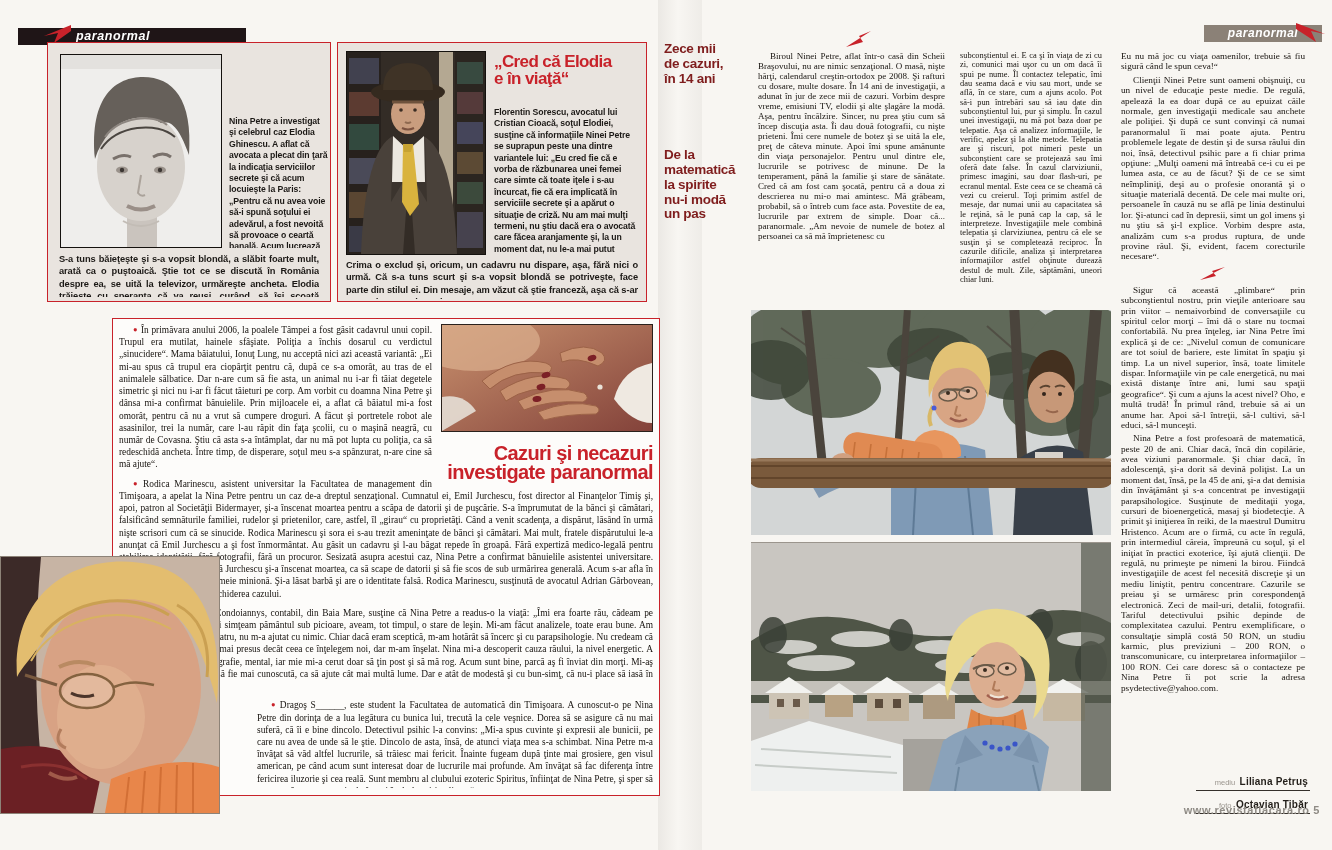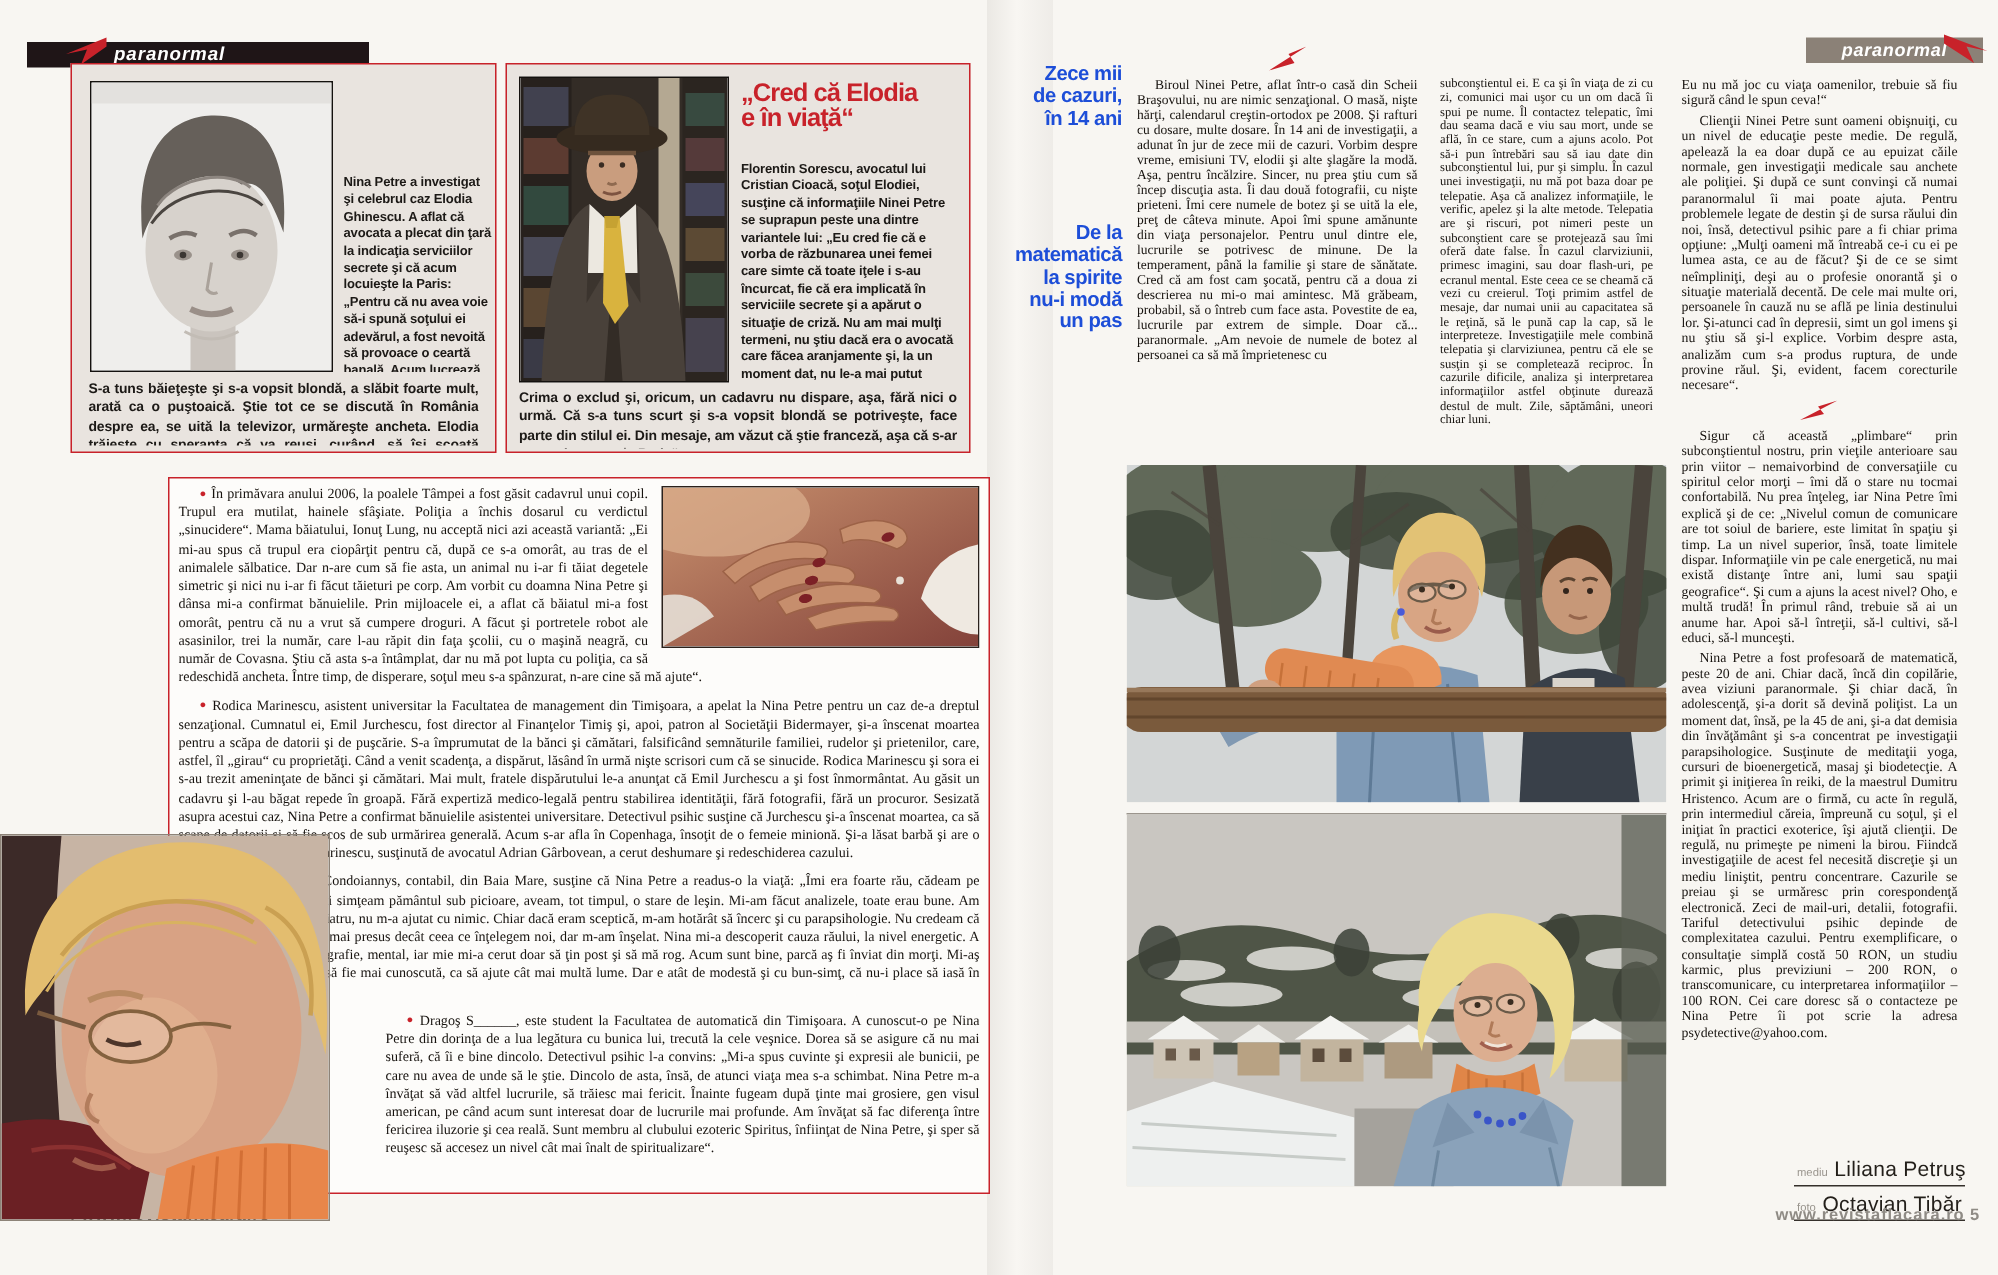--- a/index.html
+++ b/index.html
@@ -44,38 +44,38 @@
   .sidefloat{float:right;width:212px;margin:0 0 6px 9px}
   .hands{width:210px;height:106px;border:1px solid #2a211c;overflow:hidden}
   .headline{margin-top:12px;text-align:right;color:#c8222a;white-space:pre-line;
     font:bold 20px/0.97 "Liberation Sans",sans-serif;letter-spacing:-.6px}
   .bp{margin:0 0 7px;text-indent:14px}
   .bp.ml1{margin-left:48px}
   .bp.ml2{margin-left:138px}
   .blt::before{content:"●";color:#c8222a;font-size:7.5px;margin-right:3px;position:relative;top:-1px}
   .facepic{left:0;top:556px;width:218px;height:256px;overflow:hidden;border:1px solid #8d8378;z-index:5}
   
-  .kicker{position:absolute;color:#1d4ed8;text-align:right;white-space:pre-line;
+  .kicker{position:absolute;color:#7f1d1d;text-align:left;white-space:pre-line;
     font:bold 13.5px/1.1 "Liberation Sans",sans-serif;letter-spacing:-.3px}
   .k1{left:664px;top:42px;width:84px}
   .k2{left:664px;top:148px;width:84px}
   .rcol{position:absolute;font:9px/1.11 "Liberation Serif",serif;text-align:justify;color:#17130f;overflow:hidden}
   .col1{left:755px;top:48px;width:193px;height:257px}
   .col2{left:957px;top:48px;width:148px;height:257px;font-size:8.4px}
   .col3{left:1118px;top:48px;width:190px;height:718px;font-size:9.2px;line-height:1.13}
   .rp{margin:3px}
   .rp.ind{text-indent:12px}
   .rp.sp{margin-top:2px}
   .arrowrow{text-align:center;margin:5px 0 4px;height:14px}
   .photo1{left:751px;top:310px;width:360px;height:225px;overflow:hidden}
   .photo2{left:751px;top:542px;width:360px;height:248px;overflow:hidden;border-top:1px solid #9b958d}
   .credits{left:1196px;top:771px;width:114px;font-family:"Liberation Sans",sans-serif}
   .credrow{border-bottom:1px solid #35302b;text-align:right;padding:0 2px 1px;margin-bottom:3px;white-space:nowrap}
   .credlbl{font-size:7.5px;color:#9a958e}
-  .credname{font-size:14px;font-weight:normal;color:#231f1a;letter-spacing:.2px}
+  .credname{font-size:10px;font-weight:bold;color:#231f1a;letter-spacing:.2px}
   
   .foot{position:absolute;font:bold 11px "Liberation Sans",sans-serif;letter-spacing:.6px}
   .footL{left:44px;top:804px;color:#33302c}
   .footR{left:1120px;top:804px;width:200px;text-align:right;color:#8f8b85}
   .gutter{left:658px;top:0;width:44px;height:850px;
     background:linear-gradient(90deg,rgba(60,50,40,.07),rgba(60,50,40,0) 45%,rgba(60,50,40,.05));}
   svg{display:block}
 </style>
 </head>
 <body>
@@ -183,20 +183,22 @@
             <path d="M76,76 q36,-18 66,-8 q7,5 -1,9 q-36,-2 -59,8 z"></path>
             <path d="M96,87 q32,-13 58,-6 q6,4 0,8 q-30,0 -52,6 z"></path>
           </g>
           <ellipse cx="104" cy="50" rx="4.5" ry="3" fill="#7c2026" transform="rotate(-18 104 50)"></ellipse>
           <ellipse cx="99" cy="62" rx="4.5" ry="3" fill="#7c2026" transform="rotate(-14 99 62)"></ellipse>
           <ellipse cx="95" cy="74" rx="4.5" ry="3" fill="#7c2026" transform="rotate(-10 95 74)"></ellipse>
           <ellipse cx="150" cy="33" rx="4.5" ry="3" fill="#7c2026" transform="rotate(-20 150 33)"></ellipse>
           <circle cx="158" cy="62" r="2.6" fill="#e9e2d8"></circle>
         </svg>
       </div>
+      <div class="headline">Cazuri şi necazuri
+investigate paranormal</div>
     </div>
     <p class="bp"><span class="blt"></span><span>În primăvara anului 2006, la poalele Tâmpei a fost găsit cadavrul unui copil. Trupul era mutilat, hainele sfâşiate. Poliţia a închis dosarul cu verdictul „sinucidere“. Mama băiatului, Ionuţ Lung, nu acceptă nici azi această variantă: „Ei mi-au spus că trupul era ciopârţit pentru că, după ce s-a omorât, au tras de el animalele sălbatice. Dar n-are cum să fie asta, un animal nu i-ar fi tăiat degetele simetric şi nici nu i-ar fi făcut tăieturi pe corp. Am vorbit cu doamna Nina Petre şi dânsa mi-a confirmat bănuielile. Prin mijloacele ei, a aflat că băiatul mi-a fost omorât, pentru că nu a vrut să cumpere droguri. A făcut şi portretele robot ale asasinilor, trei la număr, care l-au răpit din faţa şcolii, cu o maşină neagră, cu număr de Covasna. Ştiu că asta s-a întâmplat, dar nu mă pot lupta cu poliţia, ca să redeschidă ancheta. Între timp, de disperare, soţul meu s-a spânzurat, n-are cine să mă ajute“.</span></p>
     <p class="bp"><span class="blt"></span><span>Rodica Marinescu, asistent universitar la Facultatea de management din Timişoara, a apelat la Nina Petre pentru un caz de-a dreptul senzaţional. Cumnatul ei, Emil Jurchescu, fost director al Finanţelor Timiş şi, apoi, patron al Societăţii Bidermayer, şi-a înscenat moartea pentru a scăpa de datorii şi de puşcărie. S-a împrumutat de la bănci şi cămătari, falsificând semnăturile familiei, rudelor şi prietenilor, care, astfel, îl „girau“ cu proprietăţi. Când a venit scadenţa, a dispărut, lăsând în urmă nişte scrisori cum că se sinucide. Rodica Marinescu şi sora ei s-au trezit ameninţate de bănci şi cămătari. Mai mult, fratele dispărutului le-a anunţat că Emil Jurchescu a şi fost înmormântat. Au găsit un cadavru şi l-au băgat repede în groapă. Fără expertiză medico-legală pentru stabilirea identităţii, fără fotografii, fără un procuror. Sesizată asupra acestui caz, Nina Petre a confirmat bănuielile asistentei universitare. Detectivul psihic susţine că Jurchescu şi-a înscenat moartea, ca să scape de datorii şi să fie scos de sub urmărirea generală. Acum s-ar afla în Copenhaga, însoţit de o femeie minionă. Şi-a lăsat barbă şi are o identitate falsă. Rodica Marinescu, susţinută de avocatul Adrian Gârbovean, a cerut deshumare şi redeschiderea cazului.</span></p>
     <p class="bp ml1"><span class="blt"></span><span>Laura Condoiannys, contabil, din Baia Mare, susţine că Nina Petre a readus-o la viaţă: „Îmi era foarte rău, cădeam pe stradă, nu mai simţeam pământul sub picioare, aveam, tot timpul, o stare de leşin. Mi-am făcut analizele, toate erau bune. Am fost şi la psihiatru, nu m-a ajutat cu nimic. Chiar dacă eram sceptică, m-am hotărât să încerc şi cu parapsihologie. Nu credeam că există lucruri mai presus decât ceea ce înţelegem noi, dar m-am înşelat. Nina mi-a descoperit cauza răului, la nivel energetic. A lucrat pe fotografie, mental, iar mie mi-a cerut doar să ţin post şi să mă rog. Acum sunt bine, parcă aş fi înviat din morţi. Mi-aş dori ca Nina să fie mai cunoscută, ca să ajute cât mai multă lume. Dar e atât de modestă şi cu bun-simţ, că nu-i place să iasă în faţă“.</span></p>
     <p class="bp ml2"><span class="blt"></span><span>Dragoş S______, este student la Facultatea de automatică din Timişoara. A cunoscut-o pe Nina Petre din dorinţa de a lua legătura cu bunica lui, trecută la cele veşnice. Dorea să se asigure că nu mai suferă, că îi e bine dincolo. Detectivul psihic l-a convins: „Mi-a spus cuvinte şi expresii ale bunicii, pe care nu avea de unde să le ştie. Dincolo de asta, însă, de atunci viaţa mea s-a schimbat. Nina Petre m-a învăţat să văd altfel lucrurile, să trăiesc mai fericit. Înainte fugeam după ţinte mai grosiere, gen visul american, pe când acum sunt interesat doar de lucrurile mai profunde. Am învăţat să fac diferenţa între fericirea iluzorie şi cea reală. Sunt membru al clubului ezoteric Spiritus, înfiinţat de Nina Petre, şi sper să reuşesc să accesez un nivel cât mai înalt de spiritualizare“.</span></p>
   </div>
 </div>
 
 <div class="abs facepic">
   <svg viewBox="0 0 218 256" width="218" height="256">

